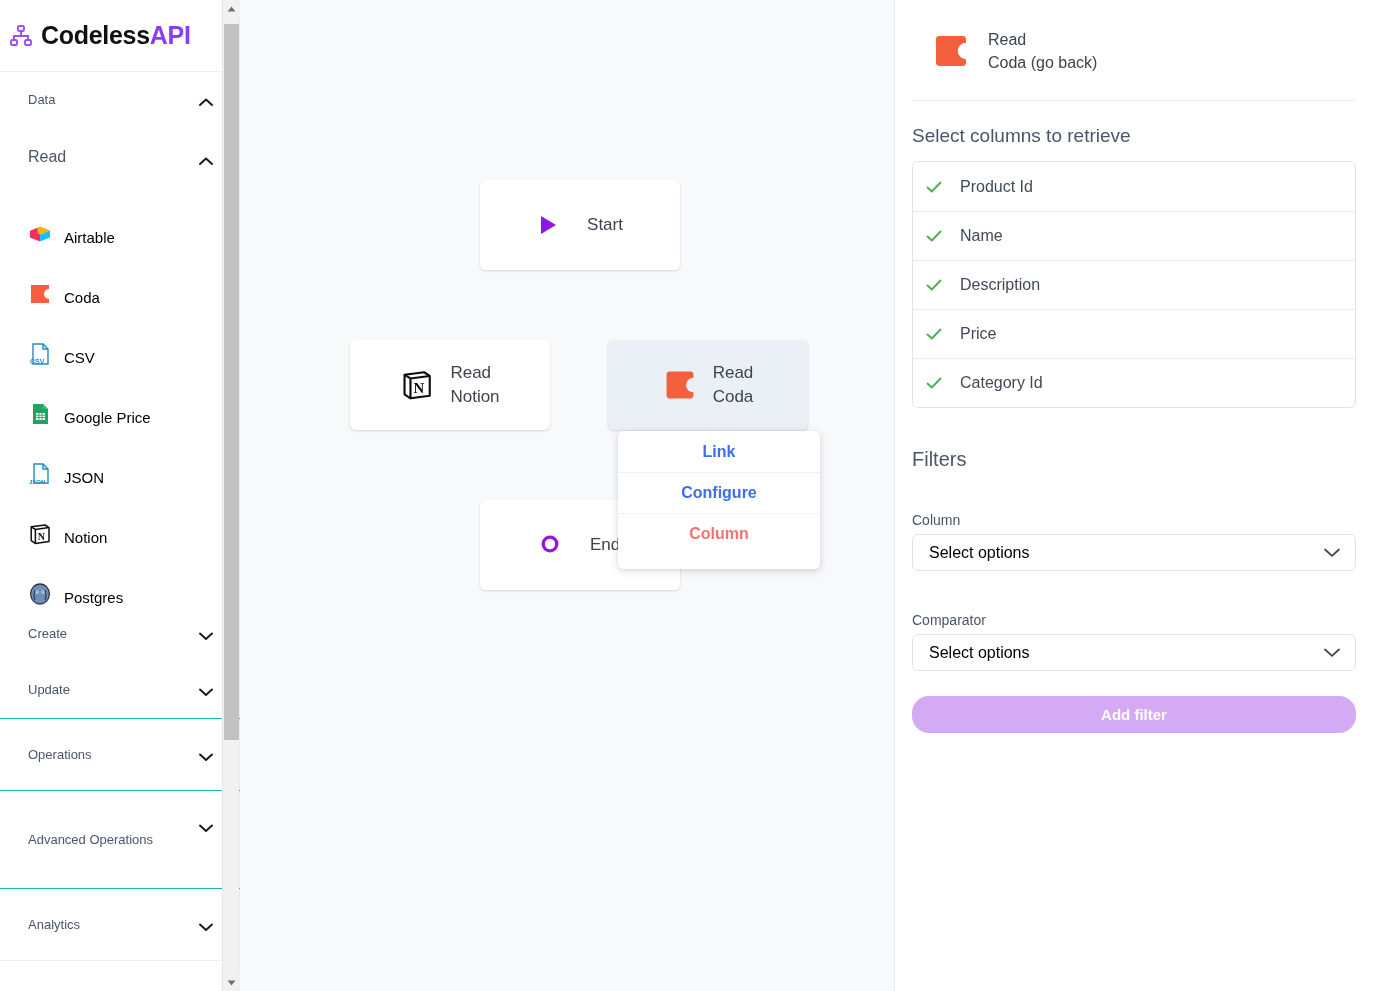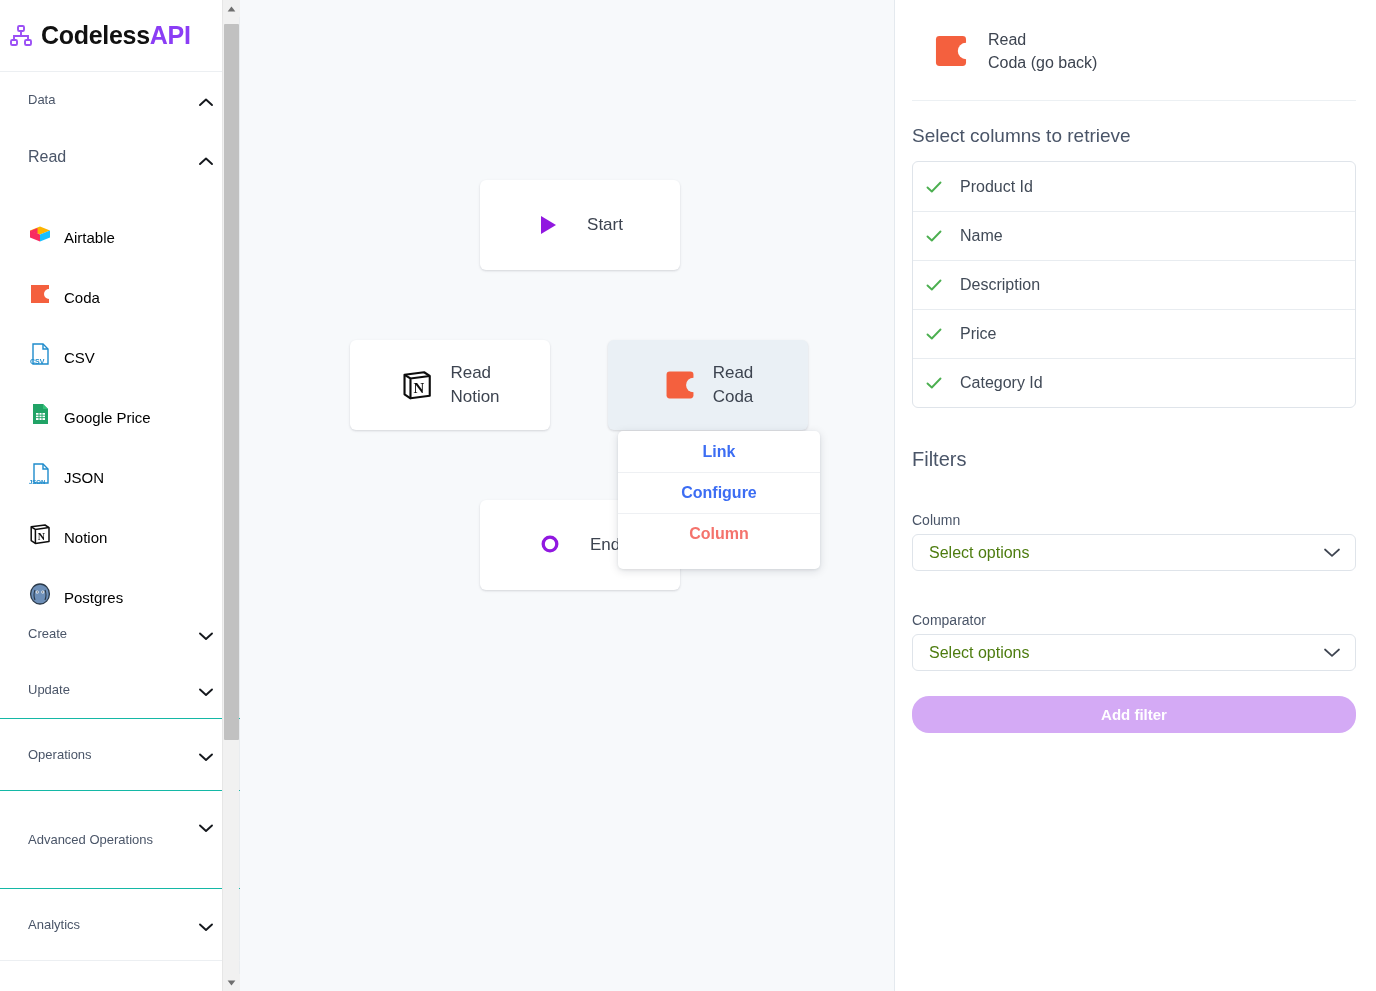--- a/index.html
+++ b/index.html
@@ -164,21 +164,21 @@
 
   .filters-title { font-size: 20px; color: #4a5568; margin: 40px 0 18px 0; }
   .field-label { font-size: 14px; color: #4a5568; margin-bottom: 6px; }
   .field-group { margin-bottom: 17px; margin-top: 41px; }
   .select-box {
     height: 37px;
     border: 1px solid #dfe4ea;
     border-radius: 6px;
     display: flex; align-items: center; justify-content: space-between;
     padding: 0 14px 0 16px;
-    font-size: 16px; color: #4d7c0f;
+    font-size: 16px; color: #000000;
     background: #fff;
     cursor: pointer;
   }
   .text-input {
     height: 37px;
     border: 1px solid #dfe4ea;
     border-radius: 6px;
     width: 100%;
     padding: 0 14px;
     font-size: 16px; color: #45505f;

